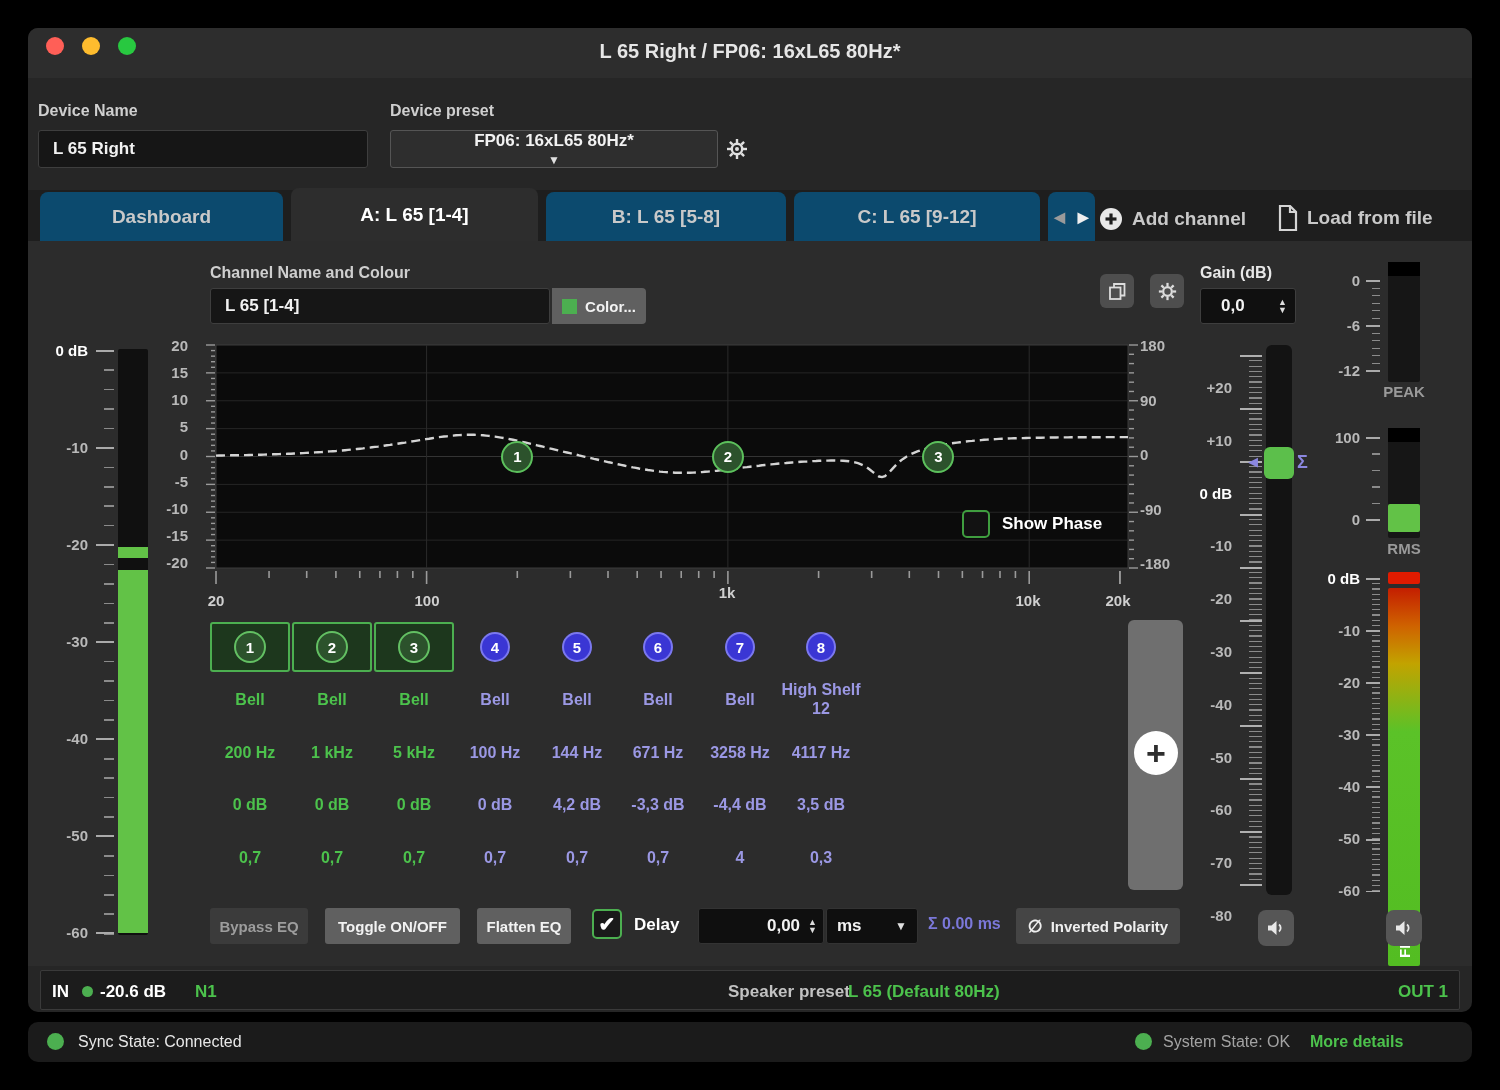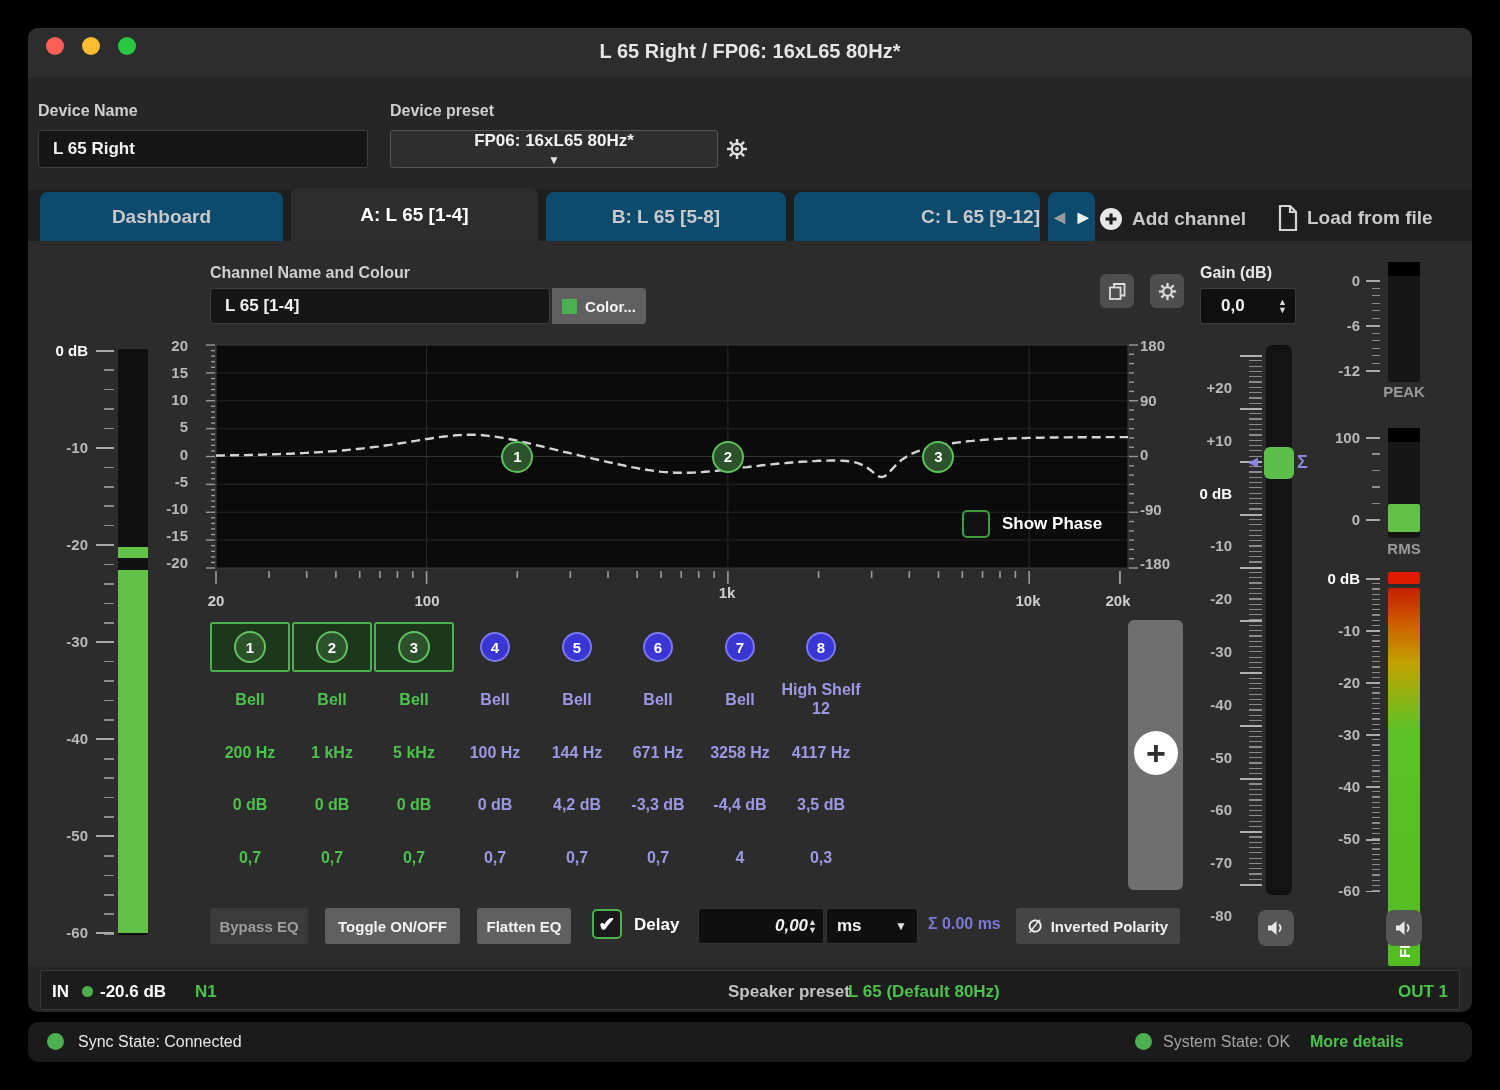--- a/index.html
+++ b/index.html
@@ -101,21 +101,21 @@
 
   <div class="abs tab" style="left:40px;width:243px;">
       <span>Dashboard</span>
     </div>
   <div class="abs tab active" style="left:291px;width:247px;">
       <span>A: L 65 [1-4]</span>
     </div>
   <div class="abs tab" style="left:546px;width:240px;">
       <span>B: L 65 [5-8]</span>
     </div>
-  <div class="abs tab" style="left:794px;width:246px;justify-content:flex-end;">
+  <div class="abs tab" style="left:794px;width:246px;">
       <span>C: L 65 [9-12]</span>
     </div>
   <div class="abs tab" style="left:1048px;width:47px;justify-content:space-around;font-size:14px;">
     <span style="color:#9a9a9a;">◀</span>
     <span style="color:#f0f0f0;">▶</span>
   </div>
   <div class="abs" style="left:1099px;top:207px;display:flex;align-items:center;gap:9px;">
     <svg width="24" height="24" viewBox="0 0 24 24">
         <circle cx="12" cy="12" r="11" fill="#e8e8e8"></circle>
         <line x1="12" y1="6.5" x2="12" y2="17.5" stroke="#1e1e1e" stroke-width="3.2"></line>
@@ -394,21 +394,21 @@
       </div>
   </div>
 
   <div class="abs btn dark" style="left:210px;top:908px;width:98px;height:36px;">Bypass EQ</div>
   <div class="abs btn gray" style="left:325px;top:908px;width:135px;height:36px;">Toggle ON/OFF</div>
   <div class="abs btn gray" style="left:477px;top:908px;width:94px;height:36px;">Flatten EQ</div>
   <div class="abs checkbox" style="left:592px;top:909px;width:30px;height:30px;font-size:20px;">
       <span>✔</span>
     </div>
   <div class="abs" style="left:634px;top:915px;color:#fff;font-size:17px;font-weight:bold;">Delay</div>
-  <div class="abs input" style="left:698px;top:908px;width:126px;height:36px;background:#0f0f0f;border-color:#333;justify-content:flex-end;padding:0 6px;font-style:italic;">
+  <div class="abs input" style="left:698px;top:908px;width:126px;height:36px;background:#0f0f0f;border-color:#333;justify-content:flex-end;gap:8px;padding:0 6px;">
     <span>0,00</span>
     <span class="spin">
         <span>▲</span>
         <span>▼</span>
       </span>
   </div>
   <div class="abs input" style="left:826px;top:908px;width:92px;height:36px;background:#0f0f0f;border-color:#333;justify-content:space-between;padding:0 10px;">
     <span>ms</span>
     <span class="caret">▼</span>
   </div>

